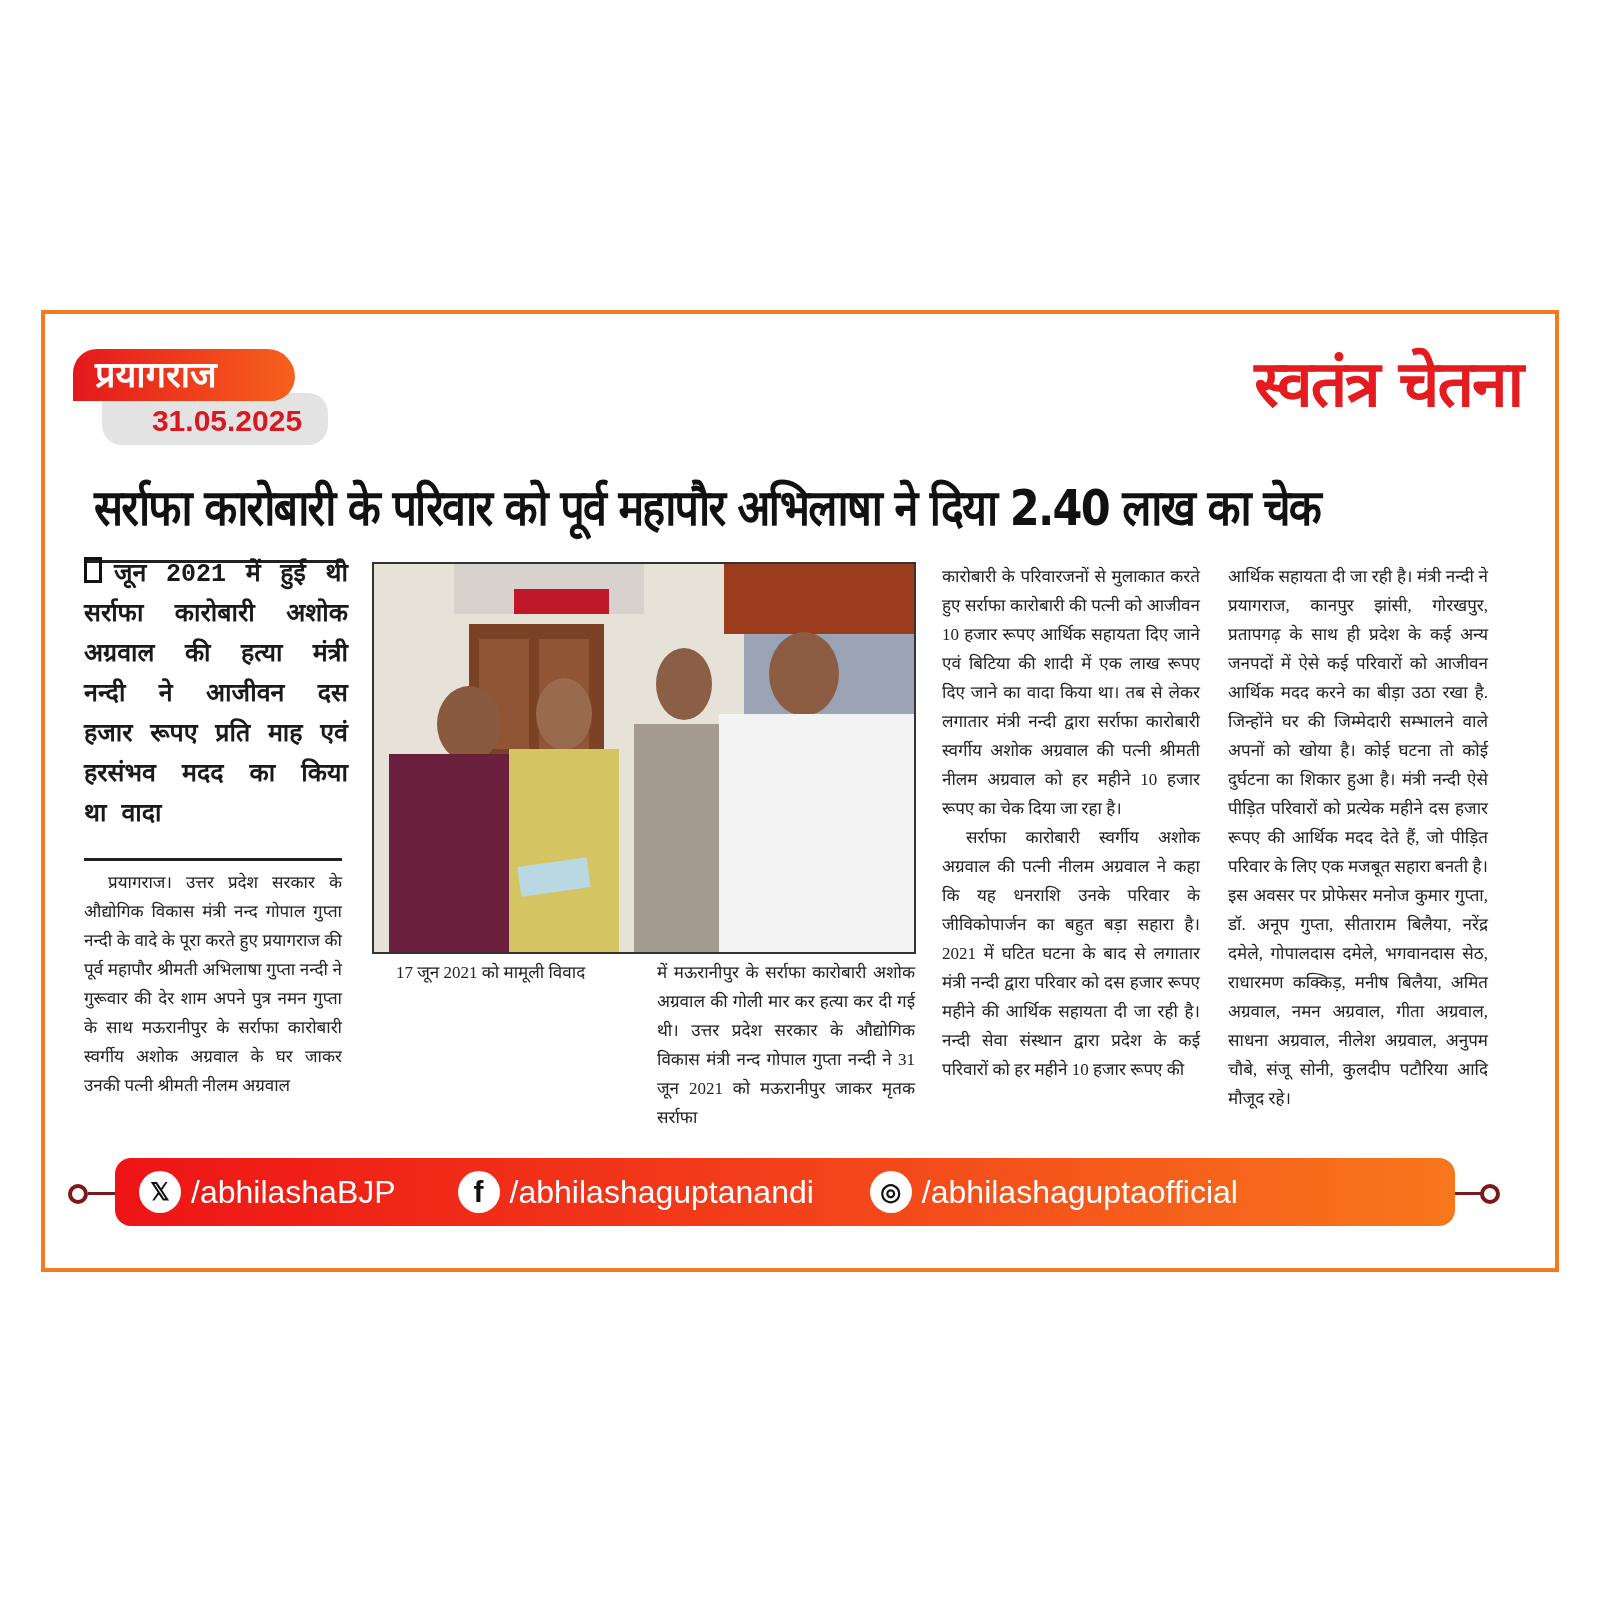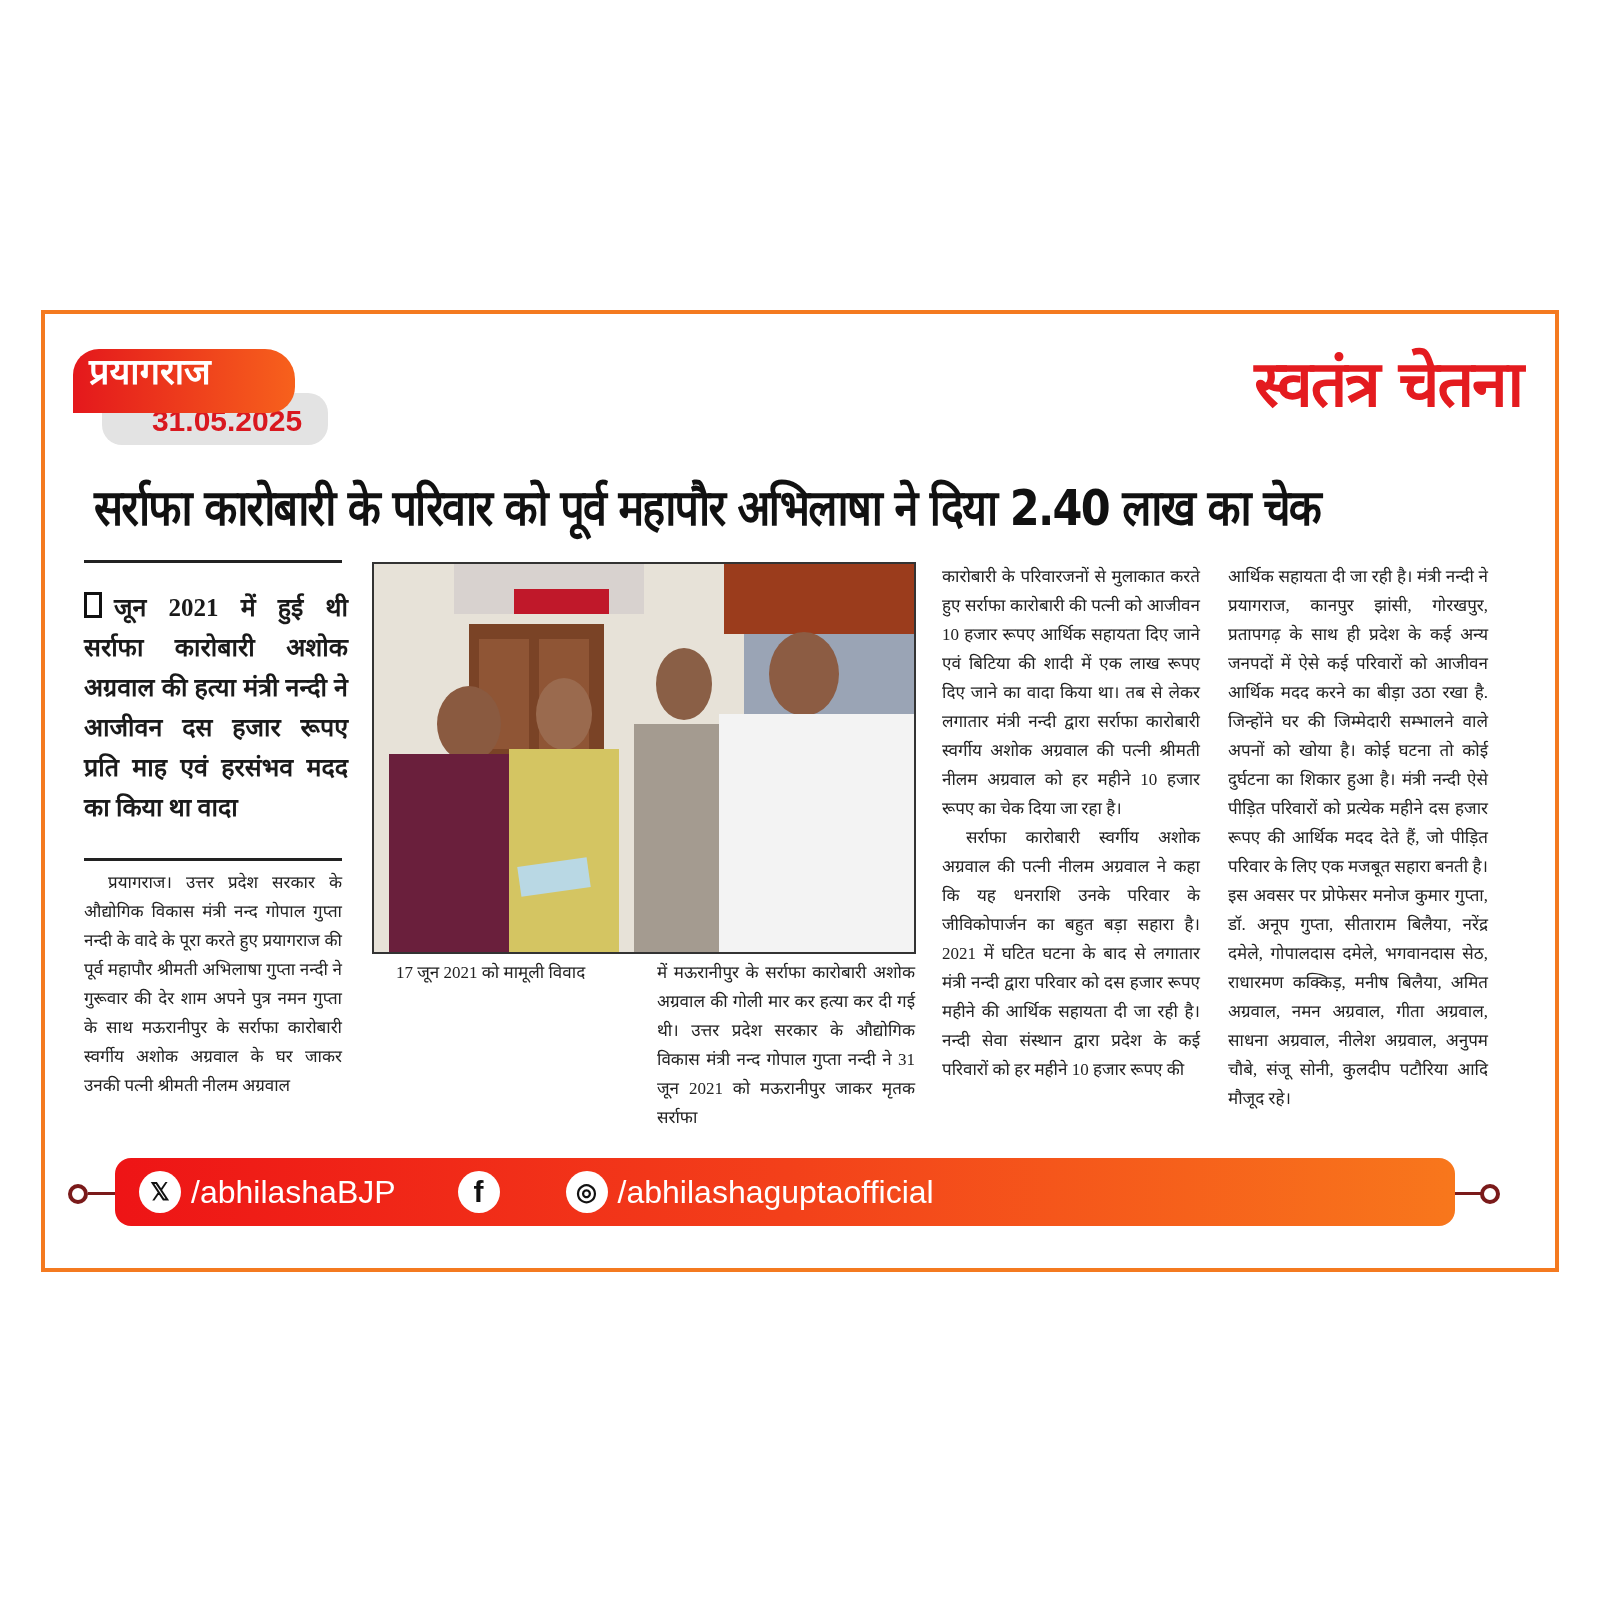--- a/index.html
+++ b/index.html
@@ -1,23 +1,23 @@
 <!DOCTYPE html>
 <html><head>
 <meta charset="utf-8">
 <style>
   html, body { margin:0; padding:0; background:#ffffff; }
   body { width:1600px; height:1600px; position:relative; overflow:hidden; font-family:"DejaVu Sans", sans-serif; }
   .frame { position:absolute; left:41px; top:310px; width:1518px; height:962px; border:4px solid #f47a20; box-sizing:border-box; background:#fff; }
-  .city-tag { position:absolute; left:73px; top:349px; width:222px; height:64px; background:linear-gradient(90deg,#e4181c,#f7611c); border-radius:26px 26px 26px 0; border-top-right-radius:30px; color:#fff; font-weight:bold; font-size:36px; line-height:52px; padding-left:16px; box-sizing:border-box; z-index:2; font-family:Liberation Mono, monospace; }
+  .city-tag { position:absolute; left:73px; top:349px; width:222px; height:52px; background:linear-gradient(90deg,#e4181c,#f7611c); border-radius:26px 26px 26px 0; border-top-right-radius:30px; color:#fff; font-weight:bold; font-size:36px; line-height:52px; padding-left:22px; box-sizing:border-box; z-index:2; font-family:Liberation Sans, sans-serif; }
   .date-tag { position:absolute; left:102px; top:393px; width:226px; height:52px; background:#e3e3e3; border-radius:0 20px 20px 20px; color:#d9181f; font-weight:bold; font-size:30px; line-height:56px; text-align:center; padding-left:24px; box-sizing:border-box; font-family:"Liberation Sans", sans-serif; z-index:1; }
   .masthead { position:absolute; right:78px; top:344px; color:#e41b1f; font-size:64px; font-weight:bold; font-family:"DejaVu Serif", serif; letter-spacing:-2px; line-height:80px; }
   .headline { position:absolute; left:94px; top:472px; width:1420px; color:#111; font-size:50px; font-weight:bold; letter-spacing:-2px; font-family:"DejaVu Sans", sans-serif; transform:scaleX(0.86); transform-origin:left top; white-space:nowrap; }
   .rule { position:absolute; height:3px; background:#222; }
-  .subhead { position:absolute; left:84px; top:588px; width:264px; font-size:25px; line-height:40px; color:#1a1a1a; font-family:Liberation Serif, serif; font-weight:bold; text-align:justify; }
+  .subhead { position:absolute; left:84px; top:555px; width:264px; font-size:25px; line-height:40px; color:#1a1a1a; font-family:Liberation Mono, monospace; font-weight:bold; text-align:justify; }
   .bullet-box { display:inline-block; width:12px; height:20px; border:3px solid #111; margin-right:12px; vertical-align:-2px; }
   .col { position:absolute; font-size:17px; line-height:29px; color:#222; text-align:justify; font-family:Liberation Serif, serif; }
   .col p { margin:0; }
   .col p.indent { text-indent:24px; }
   .photo { position:absolute; left:372px; top:562px; width:544px; height:392px; background:#cfcac2; border:2px solid #333; box-sizing:border-box; overflow:hidden; }
   .footer-bar { position:absolute; left:115px; top:1158px; width:1340px; height:68px; background:linear-gradient(90deg,#ee1416 0%,#f3401a 50%,#f8771c 100%); border-radius:16px; display:flex; align-items:center; }
   .social { display:flex; align-items:center; color:#fff; font-family:"Liberation Sans", sans-serif; font-size:32px; }
   .social .ic { width:42px; height:42px; border-radius:50%; background:#fff; display:flex; align-items:center; justify-content:center; color:#111; font-weight:bold; margin-right:10px; font-size:24px; }
   .connector { position:absolute; top:1192px; height:3px; background:#7a1a1a; }
   .knob { position:absolute; top:1184px; width:12px; height:12px; border:4px solid #7a1a1a; border-radius:50%; background:#fff; }
@@ -88,18 +88,19 @@
 <div class="connector" style="left:1452px;width:30px;"></div>
 <div class="knob" style="left:1480px;"></div>
 
 <div class="footer-bar">
   <div class="social" style="margin-left:24px;">
     <span class="ic">𝕏</span>
     <span>/abhilashaBJP</span>
   </div>
   <div class="social" style="margin-left:62px;">
     <span class="ic" style="font-family:'Liberation Sans',sans-serif;font-size:30px;">f</span>
+    <span>/abhilashaguptanandi</span>
   </div>
   <div class="social" style="margin-left:56px;">
     <span class="ic">◎</span>
     <span>/abhilashaguptaofficial</span>
   </div>
 </div>
 
 </body></html>

